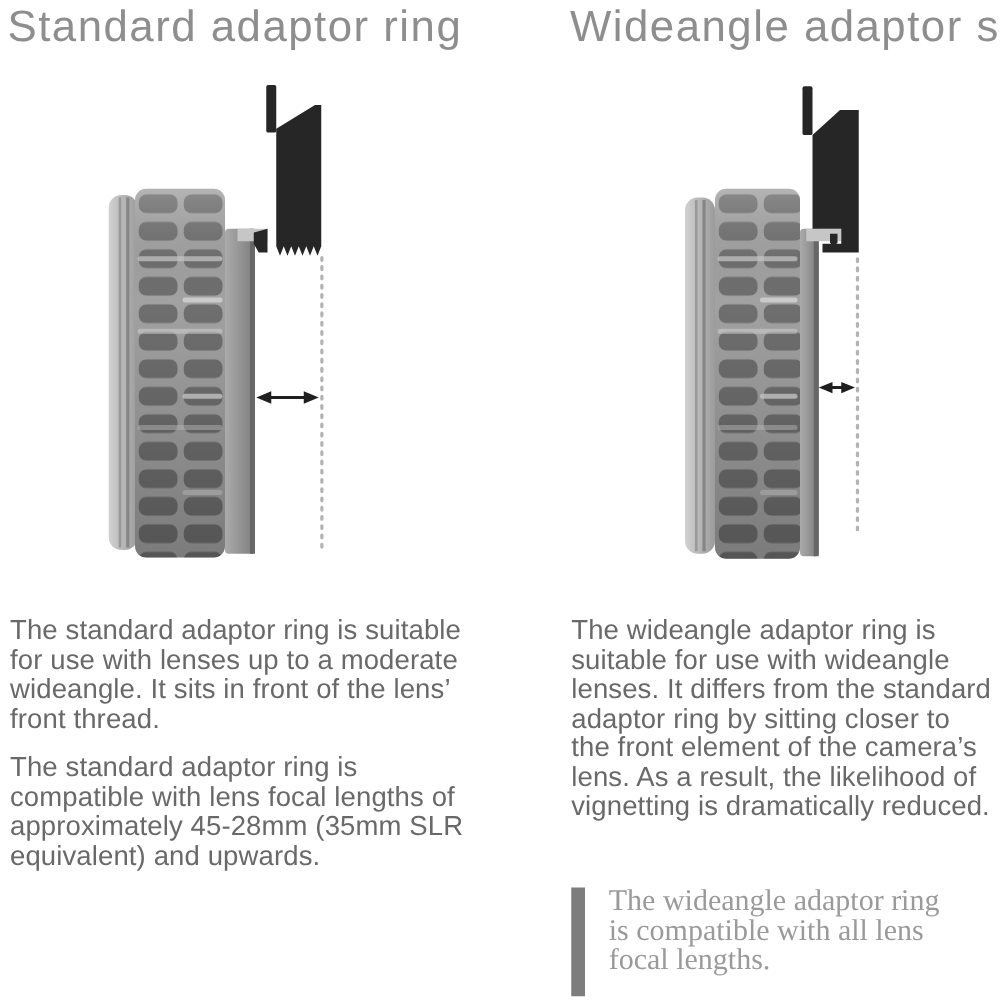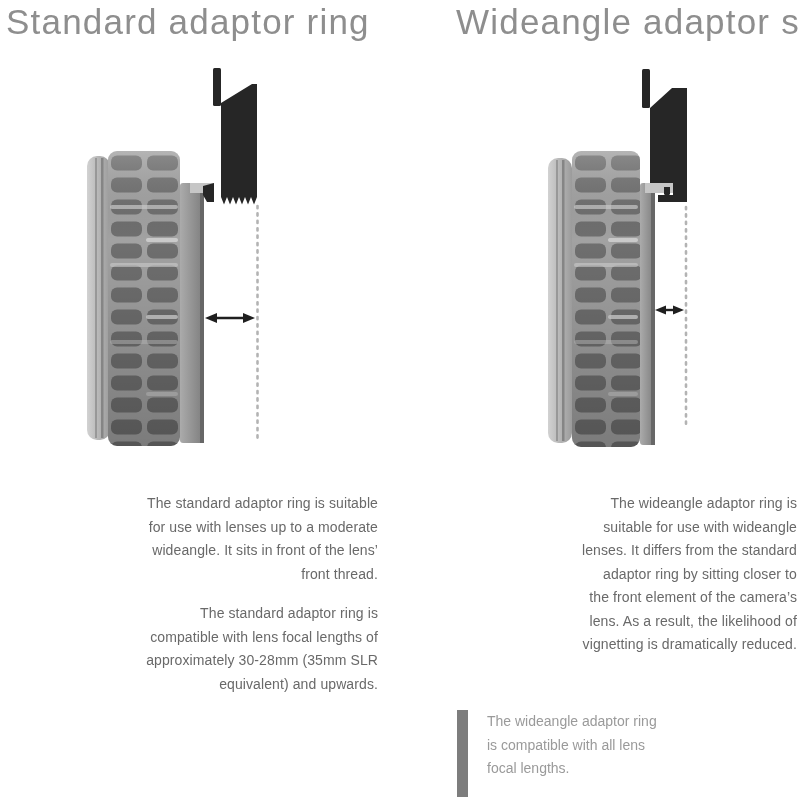--- a/index.html
+++ b/index.html
@@ -13,33 +13,33 @@
   .heading {
     position: absolute;
     font-size: 35px;
     font-weight: 400;
     letter-spacing: 1.2px;
     color: var(--heading, #8e8e8e);
     white-space: nowrap;
   }
   .para {
     position: absolute;
-    font-size: 14px;
+    font-size: 22px;
     line-height: 23.5px;
     letter-spacing: 0.1px;
     color: var(--body, #696969);
     white-space: pre-line;
-    text-align: right;
   }
   .callout-text {
     position: absolute;
-    font-size: 14px;
+    font-size: 24px;
     line-height: 23.5px;
     color: var(--callout, #9a9a9a);
     white-space: pre-line;
+    font-family: Liberation Serif, serif;
   }
   .callout-bar {
     position: absolute;
     left: 457px; top: 710px;
     width: 11px; height: 87px;
     background: var(--bar, #7d7d7d);
   }
   .diagram { position: absolute; }
   #std-diagram  { left: 60px;  top: 55px; }
   #wide-diagram { left: 498px; top: 55px; }
@@ -111,21 +111,21 @@
     <path d="M195,263 L183,258 L183,268 Z" stroke="none"></path>
   </g>
 </svg>
 
 <div class="para" id="std-para1">The standard adaptor ring is suitable
 for use with lenses up to a moderate
 wideangle. It sits in front of the lens’
 front thread.</div>
 <div class="para" id="std-para2">The standard adaptor ring is
 compatible with lens focal lengths of
-approximately 30-28mm (35mm SLR
+approximately 45-28mm (35mm SLR
 equivalent) and upwards.</div>
 
 <div class="heading" id="wide-heading">Wideangle adaptor sits</div>
 
 <svg class="diagram" id="wide-diagram" width="232" height="410" viewBox="0 0 232 410">
   <defs>
     <pattern id="knurlR" x="74" y="97" width="72" height="22" patternUnits="userSpaceOnUse">
       <rect width="72" height="22" fill="var(--lens-base,#a2a2a2)"></rect>
       <rect x="3" y="3.5" width="31" height="15" rx="6" fill="var(--lens-bump,#6f6f6f)"></rect>
       <rect x="39" y="3.5" width="31" height="15" rx="6" fill="var(--lens-bump,#6f6f6f)"></rect>

